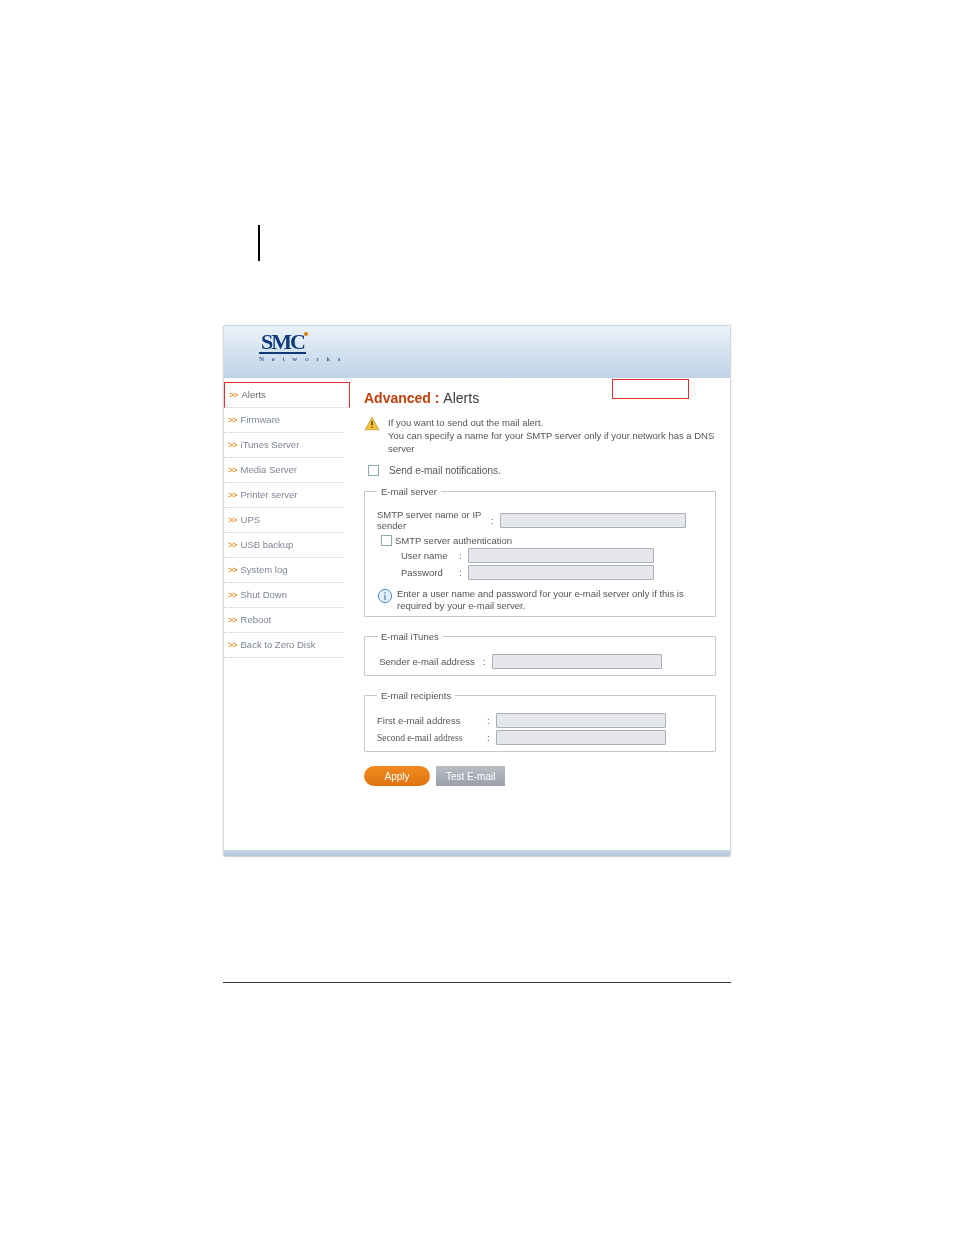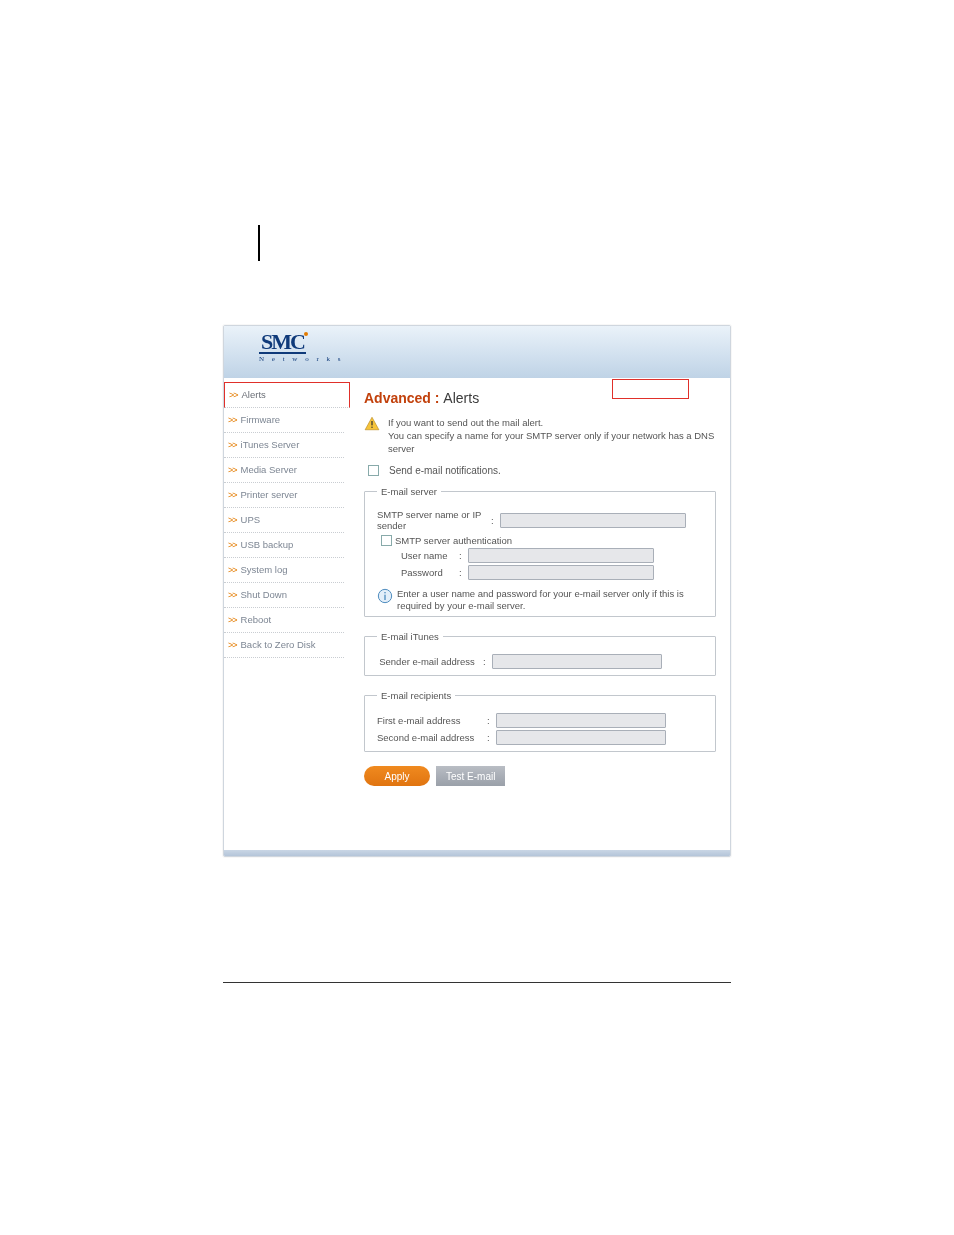--- a/index.html
+++ b/index.html
@@ -217,21 +217,21 @@
         </fieldset>
 
         <fieldset>
           <legend>E-mail recipients</legend>
           <div class="field-row">
             <span class="lbl" style="width:104px;">First e-mail address</span>
             <span class="colon">:</span>
             <input class="txt" style="width: 170px;">
           </div>
           <div class="field-row">
-            <span class="lbl" style="width:104px;">Second e-mail address</span>
+            <span class="lbl" style="width:104px;font-family:Liberation Serif, serif;">Second e-mail address</span>
             <span class="colon">:</span>
             <input class="txt" style="width: 170px;">
           </div>
         </fieldset>
 
         <div class="action-row">
           <button class="btn primary"><span>Apply</span></button>
           <button class="btn secondary"><span>Test E-mail</span></button>
         </div>
       </div>

